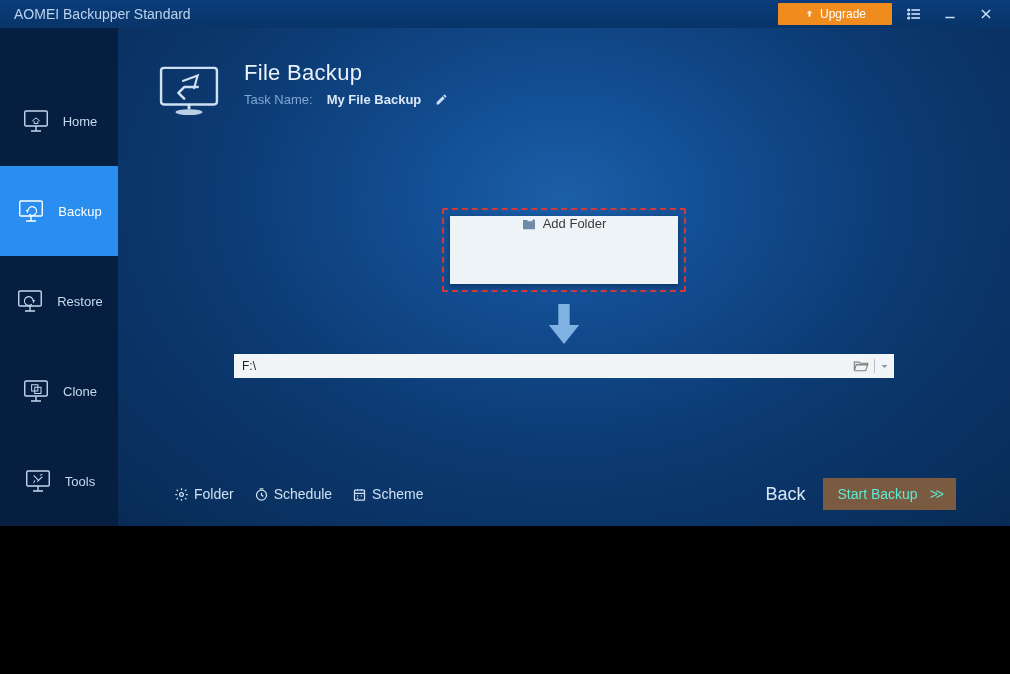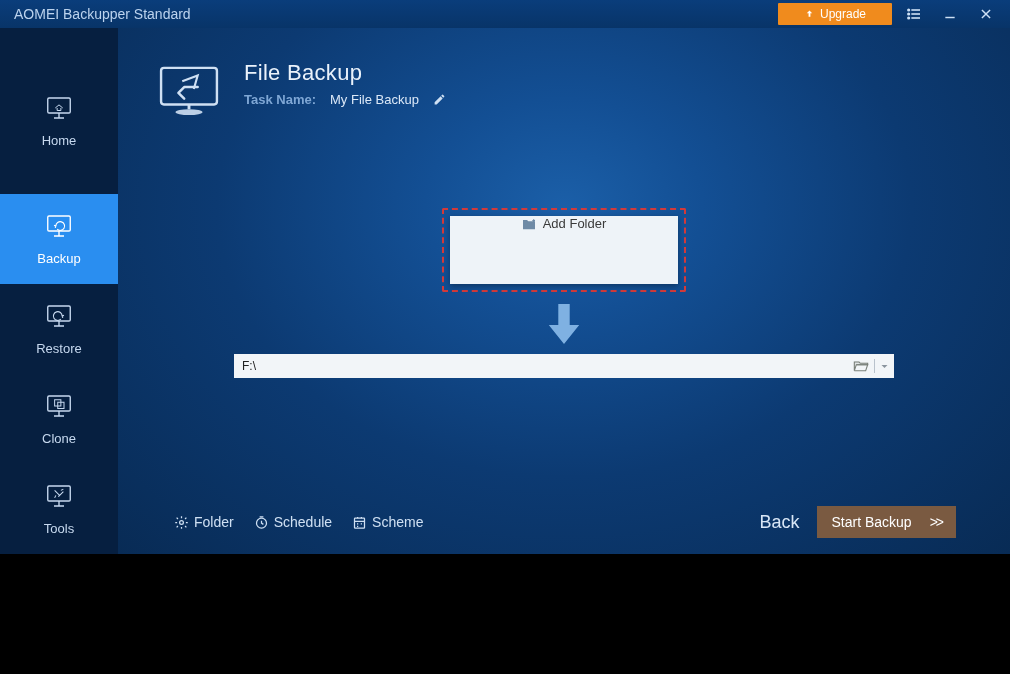--- a/index.html
+++ b/index.html
@@ -4,47 +4,47 @@
   <style>
     * { margin:0; padding:0; box-sizing:border-box; font-family:"Segoe UI", Arial, sans-serif; }
     body { width:1010px; height:674px; overflow:hidden; background:#000; }
     .app { width:1010px; height:516px; background:linear-gradient(180deg,#072a56 0%,#0a3d7b 4%,#0a3d7b 8%,#072a56 9%,#072a56 100%); position:relative; display:flex; flex-direction:column; }
     .titlebar { height:36px; display:flex; align-items:center; padding:0 10px 0 14px; color:#bcd3ee; font-size:14px; background:linear-gradient(180deg,#0a3d7b 0%, #083468 100%); }
     .titlebar .spacer { flex:1; }
     .btn-upgrade { background:#f08b1d; color:#fff; border:none; height:22px; padding:0 26px; font-size:12px; display:flex; align-items:center; gap:5px; cursor:pointer; border-radius:1px; }
     .title-icn { width:28px; height:28px; display:flex; align-items:center; justify-content:center; color:#cde0f5; margin-left:8px; cursor:pointer; }
     .body { flex:1; display:flex; position:relative; }
     .sidebar { width:118px; background:#061f40; display:flex; flex-direction:column; padding-top:48px; }
-    .side-item { height:90px; display:flex; flex-direction:column; align-items:center; justify-content:center; gap:12px; color:#c7d9ef; font-size:13px; cursor:pointer; }
-    .side-item.active { background:#2a8ef0; color:#fff;margin-top:28px; }
+    .side-item { height:90px; display:flex; flex-direction:row; align-items:center; justify-content:center; gap:12px; color:#c7d9ef; font-size:13px; cursor:pointer; }
+    .side-item.active { background:#2a8ef0; color:#fff; }
     .side-icn { width:30px; height:26px; display:block; }
     .main { flex:1; position:relative; background:radial-gradient(ellipse at 50% 34%, #1b5fa8 0%, #134f94 22%, #0c3a72 55%, #082b55 100%); padding:32px 30px 0 30px; display:flex; flex-direction:column; }
     .hdr { display:flex; align-items:flex-start; gap:20px; padding-left:6px; }
     .hdr-monitor { width:70px; height:52px; margin-top:4px; }
     .hdr-txt h1 { color:#eaf2fb; font-weight:400; font-size:22px; letter-spacing:.3px; margin-bottom:6px; }
     .task-row { display:flex; align-items:center; gap:14px; font-size:13px; }
-    .task-label { color:#7fa7d5;font-weight:bold; }
-    .task-name { color:#dbe8f7; }
+    .task-label { color:#7fa7d5; }
+    .task-name { color:#dbe8f7;font-weight:bold; }
     .edit-icn { color:#cfe0f3; cursor:pointer; }
     .center { flex:1; display:flex; flex-direction:column; align-items:center; padding-top:92px; }
     .add-box-wrap { padding:6px; border:2px dashed #d23a3a; border-radius:2px; }
     .add-box { background:#eef3f8; width:228px; height:68px; display:flex; align-items:flex-start; box-shadow:0 2px 6px rgba(0,0,0,.35); }
     .add-btn { flex:1; display:flex; align-items:center; justify-content:center; gap:6px; font-size:13px; color:#3a3a3a; cursor:pointer; }
     .add-div { width:1px; background:#c5d0dc; margin:12px 0; }
     .arrow-down { width:38px; height:48px; margin-top:8px; }
     .dest-bar { width:660px; height:24px; background:#f2f5f8; display:flex; align-items:center; padding:0 4px 0 8px; font-size:12px; color:#222; margin-top:6px; }
     .dest-bar .spacer { flex:1; }
     .dest-open { width:20px; display:flex; align-items:center; justify-content:center; cursor:pointer; color:#7a807a; }
     .dest-split { width:1px; height:14px; background:#b9c2cc; margin:0 3px; }
     .dest-drop { width:12px; display:flex; align-items:center; justify-content:center; cursor:pointer; color:#8a949e; }
     .footer { height:64px; display:flex; align-items:center; padding:0 24px 0 18px; gap:4px; }
     .foot-link { display:flex; align-items:center; gap:5px; color:#cfe0f3; font-size:14px; padding:4px 8px; cursor:pointer; }
     .foot-spacer { flex:1; }
     .back-btn { color:#d8e6f6; font-size:18px; background:none; border:none; padding:6px 14px; cursor:pointer; }
-    .start-btn { background:#7a5a41; color:#ffffff; border:none; font-size:14px; height:32px; padding:0 14px; cursor:pointer; display:flex; align-items:center; gap:18px; }
+    .start-btn { background:#7a5a41; color:#5eead4; border:none; font-size:14px; height:32px; padding:0 14px; cursor:pointer; display:flex; align-items:center; gap:12px; }
     svg { display:block; }
   </style>
 </head>
 <body>
 
 <div class="app">
 
   <div class="titlebar">
     <span>AOMEI Backupper Standard</span>
     <div class="spacer"></div>

